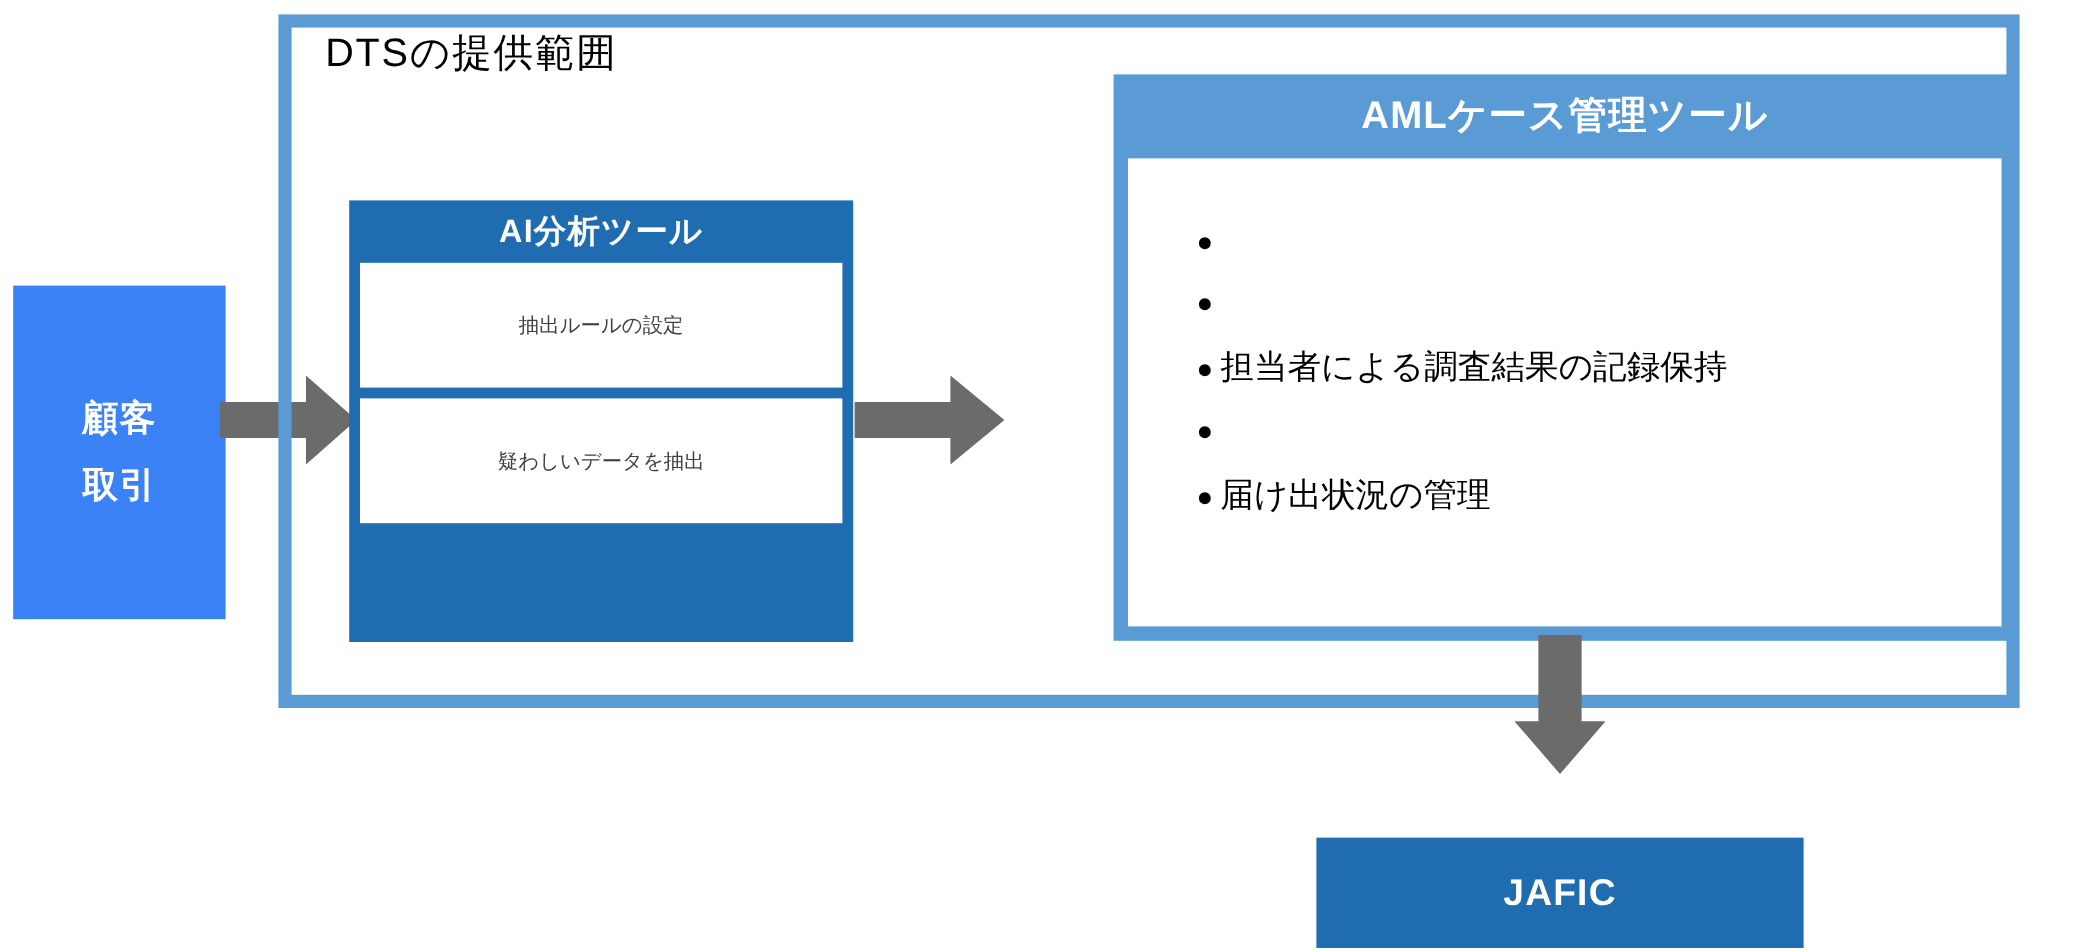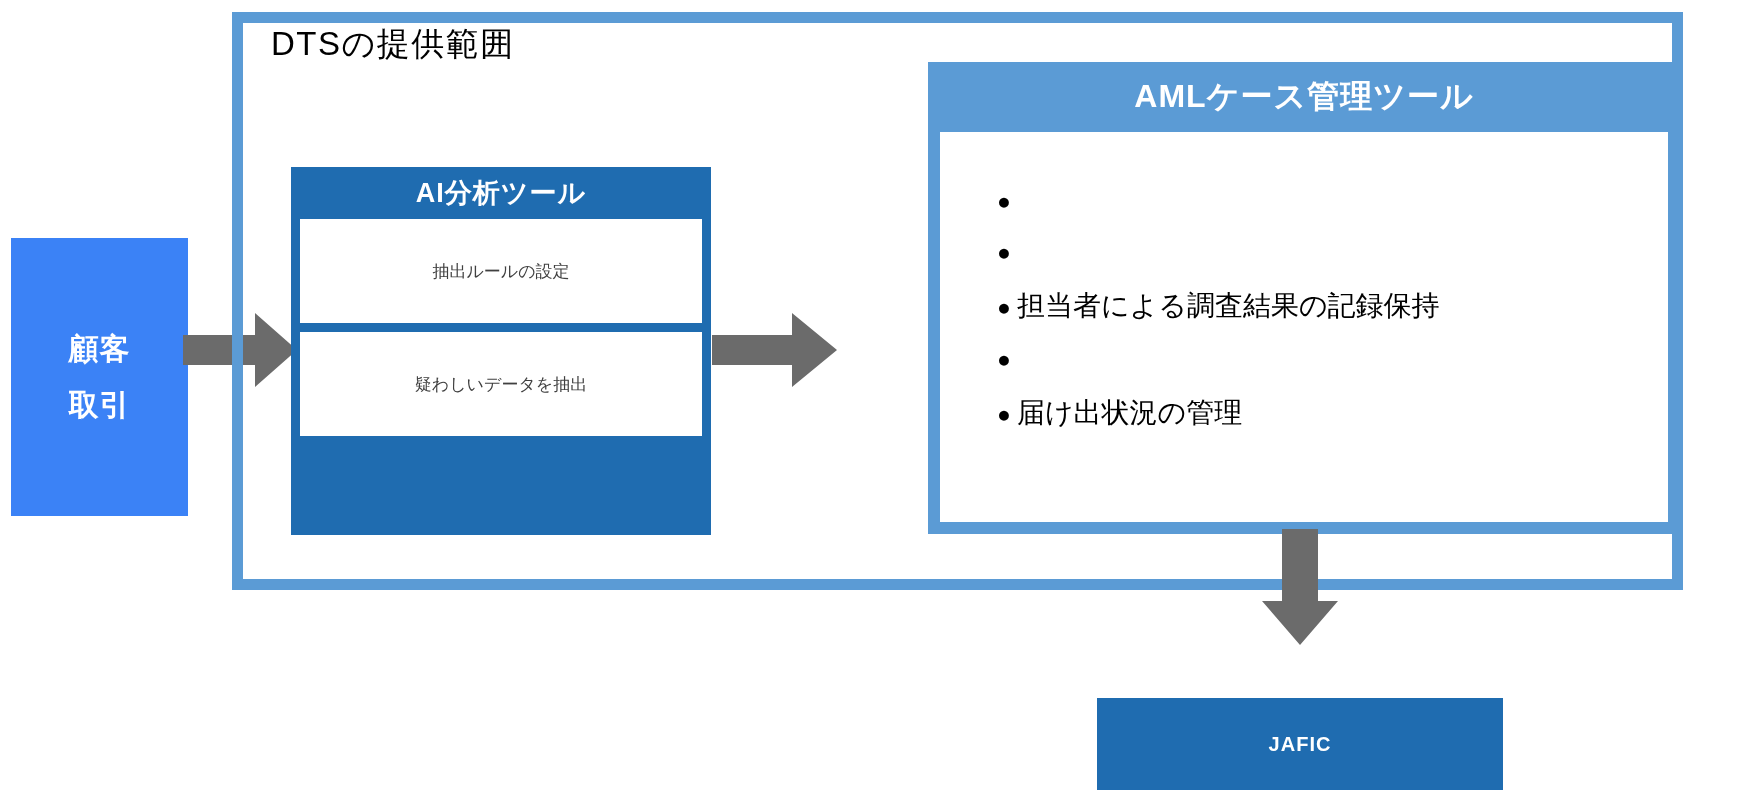--- a/index.html
+++ b/index.html
@@ -163,21 +163,21 @@
     top: 698px;
     width: 406px;
     height: 92px;
     background: #1F6CB0;
     display: flex;
     align-items: center;
     justify-content: center;
   }
   #jafic-label {
     color: #ffffff;
-    font-size: 20px;
+    font-size: 31px;
     font-weight: bold;
     letter-spacing: 1px;
   }
 </style>
 </head>
 <body>
 
 <div class="abs" id="customer-transaction-box">
   <div class="line">顧客</div>
   <div class="line">取引</div>

